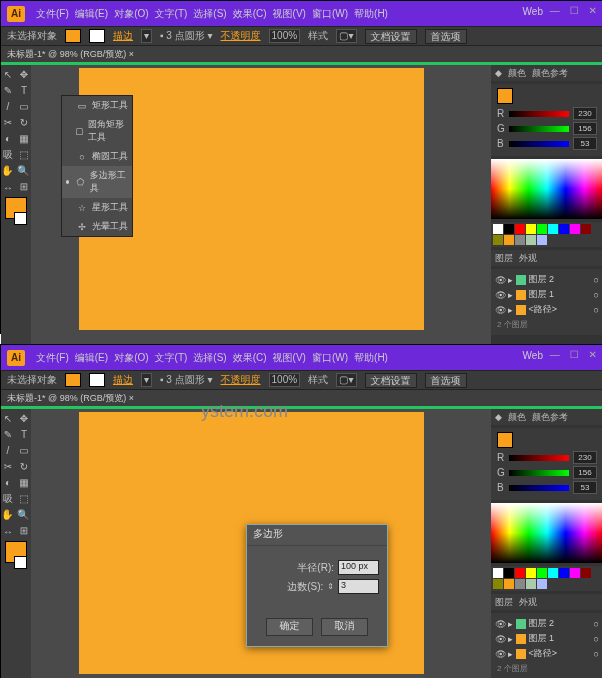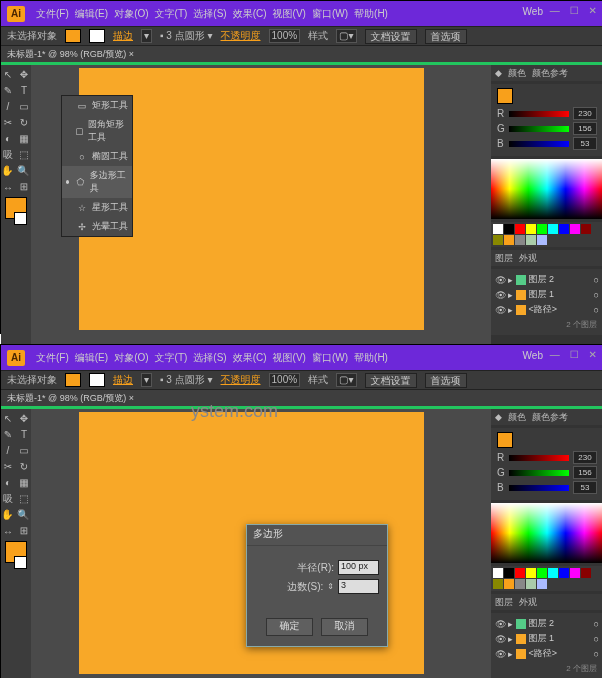--- a/index.html
+++ b/index.html
@@ -47,21 +47,21 @@
 .slider .val{width:22px;height:11px;background:#222;border:1px solid #555;font-size:8px;text-align:center;color:#ccc;line-height:11px}
 .cswatch{width:14px;height:14px;background:#f8a01b;border:1px solid #000}
 .spectrum{height:60px;background:linear-gradient(to bottom,rgba(255,255,255,1) 0%,rgba(255,255,255,0) 50%,rgba(0,0,0,0) 50%,rgba(0,0,0,1) 100%),linear-gradient(to right,red,yellow,lime,cyan,blue,magenta,red)}
 .swarr{display:flex;flex-wrap:wrap;gap:1px;padding:2px;background:#3a3a3a}
 .swarr .s{width:10px;height:10px}
 
 .layers{background:#3a3a3a;padding:3px 4px;color:#ccc;font-size:9px}
 .lrow{display:flex;align-items:center;gap:3px;padding:1px 0}
 .lrow .sw{width:10px;height:10px}
 .lrow .eye{width:10px}
-.lfoot{font-size:8px;color:#888;padding:2px;text-align:right}
+.lfoot{font-size:8px;color:#888;padding:2px;}
 
 .status{height:17px;background:#303030;display:flex;align-items:center;gap:10px;font-size:9px;color:#aaa;padding:0 6px}
 
 .dialog{position:absolute;left:215px;top:115px;width:140px;background:#535353;border:1px solid #8aa;box-shadow:0 2px 8px rgba(0,0,0,.5)}
 .dialog .dtitle{height:16px;background:#535353;color:#ddd;font-size:10px;padding:2px 6px;border-bottom:1px solid #444}
 .dialog .dbody{padding:10px 8px;color:#ccc;font-size:10px}
 .dialog .drow{display:flex;align-items:center;justify-content:flex-end;gap:4px;margin:4px 0}
 .dialog .dlabel{color:#ccc}
 .dialog .dinput{width:35px;height:13px;background:#ddd;border:1px solid #222;font-size:9px;text-align:left;padding:0 2px;color:#222}
 .dialog .dbtns{display:flex;justify-content:center;gap:8px;margin-top:24px}
@@ -333,21 +333,21 @@
         </div>
         <div class="tpair">
           <div class="t">↔</div>
           <div class="t">⊞</div>
         </div>
         <div class="tswatch"></div>
         <div class="tswb"></div>
       </div>
     <div class="canvas">
       <div class="artboard"></div>
-      <div class="overlay-text" style="left:160px;top:-8px">ystem.com</div>
+      <div class="overlay-text" style="left:170px;top:-8px">ystem.com</div>
       <div class="dialog">
         <div class="dtitle">多边形</div>
         <div class="dbody">
           <div class="drow">
             <span class="dlabel">半径(R):</span>
             <span class="dinput">100 px</span>
           </div>
           <div class="drow">
             <span class="dlabel">边数(S):</span>
             <span style="color:#ccc;font-size:8px">⇕</span>

